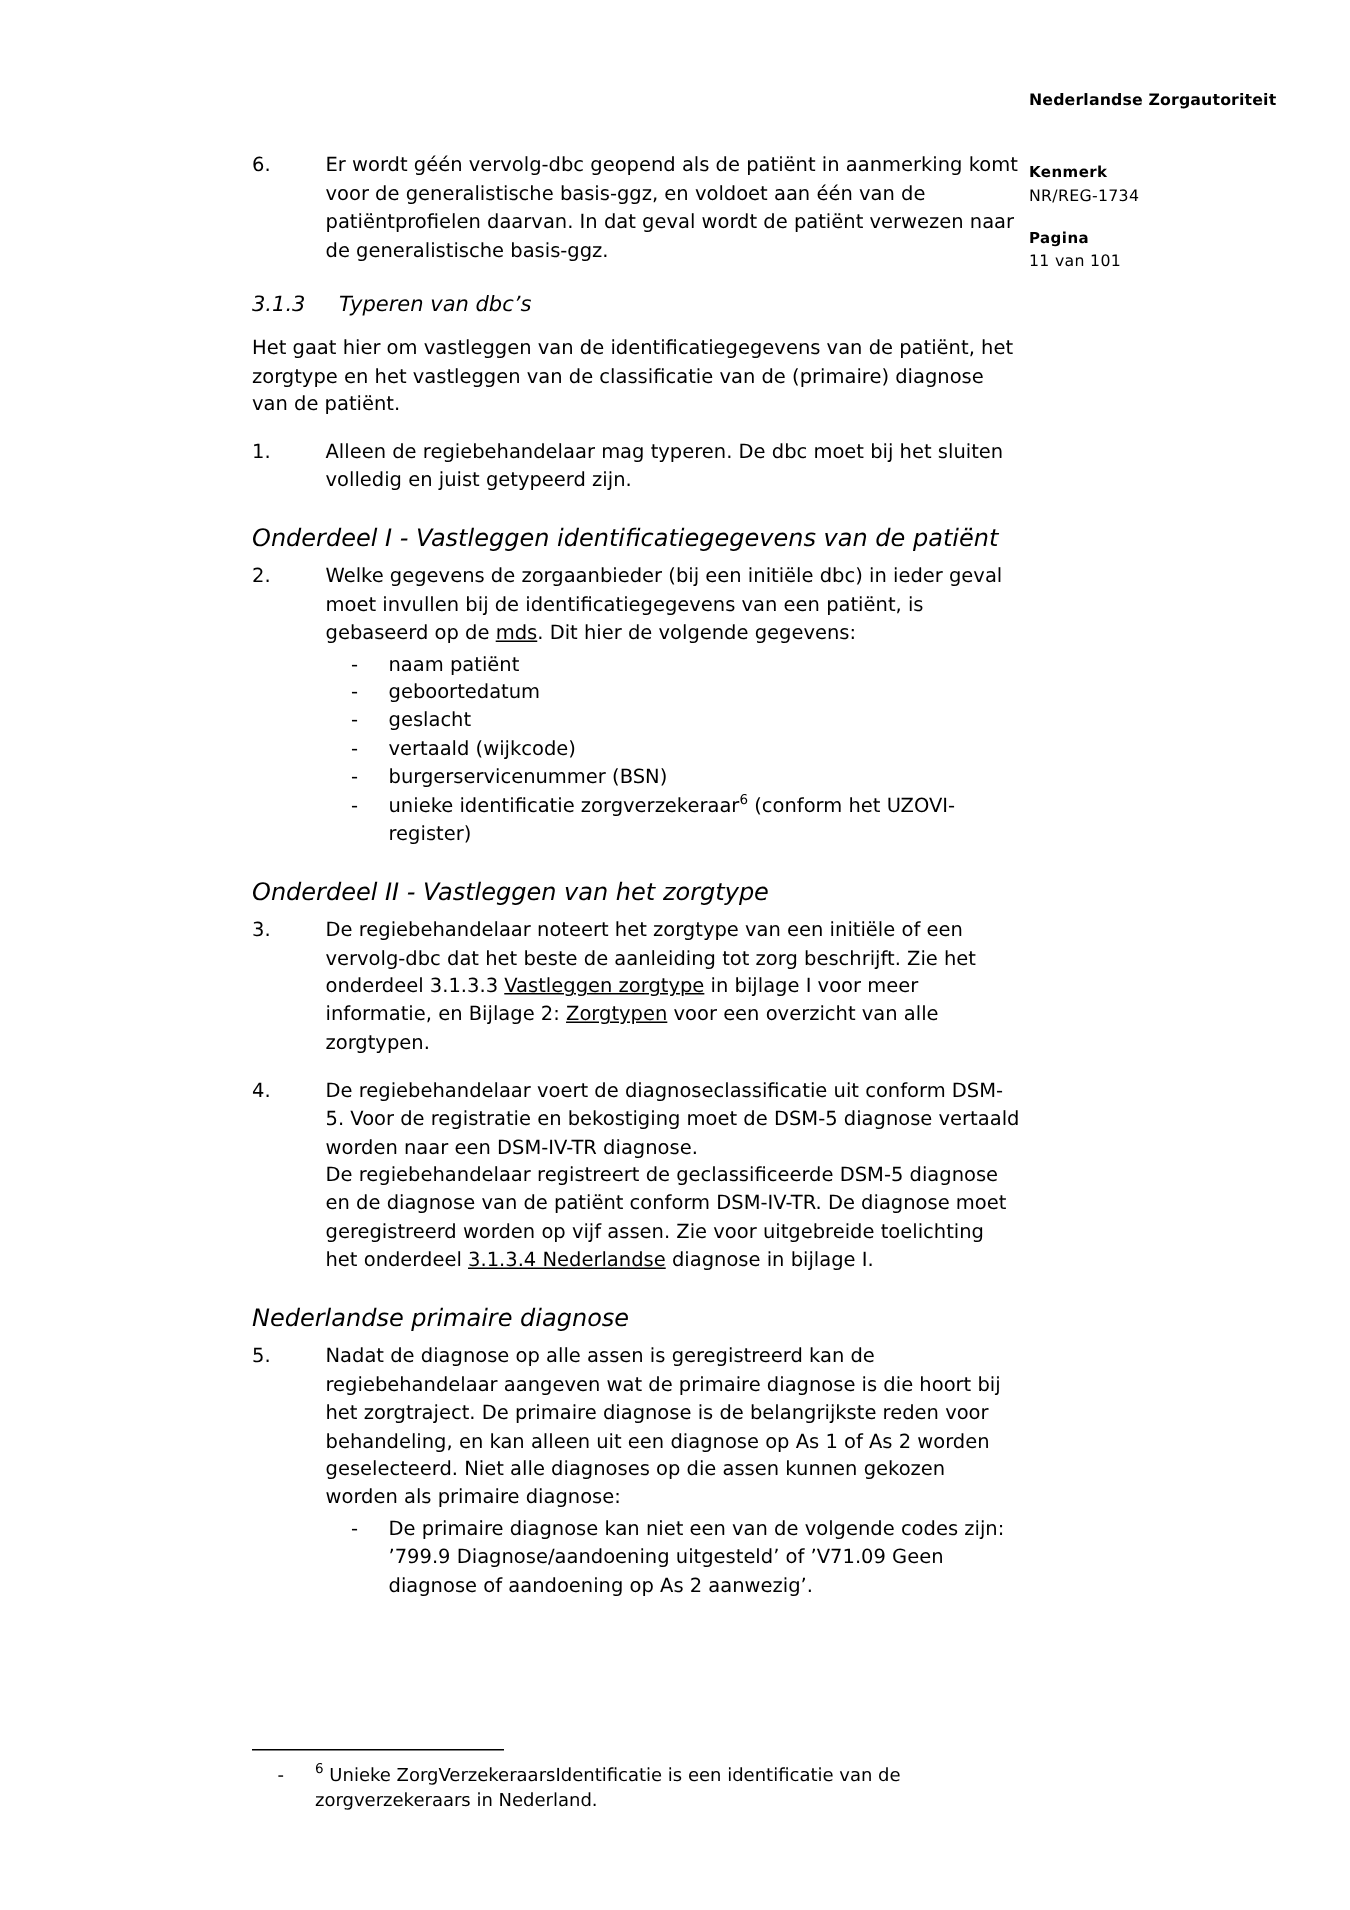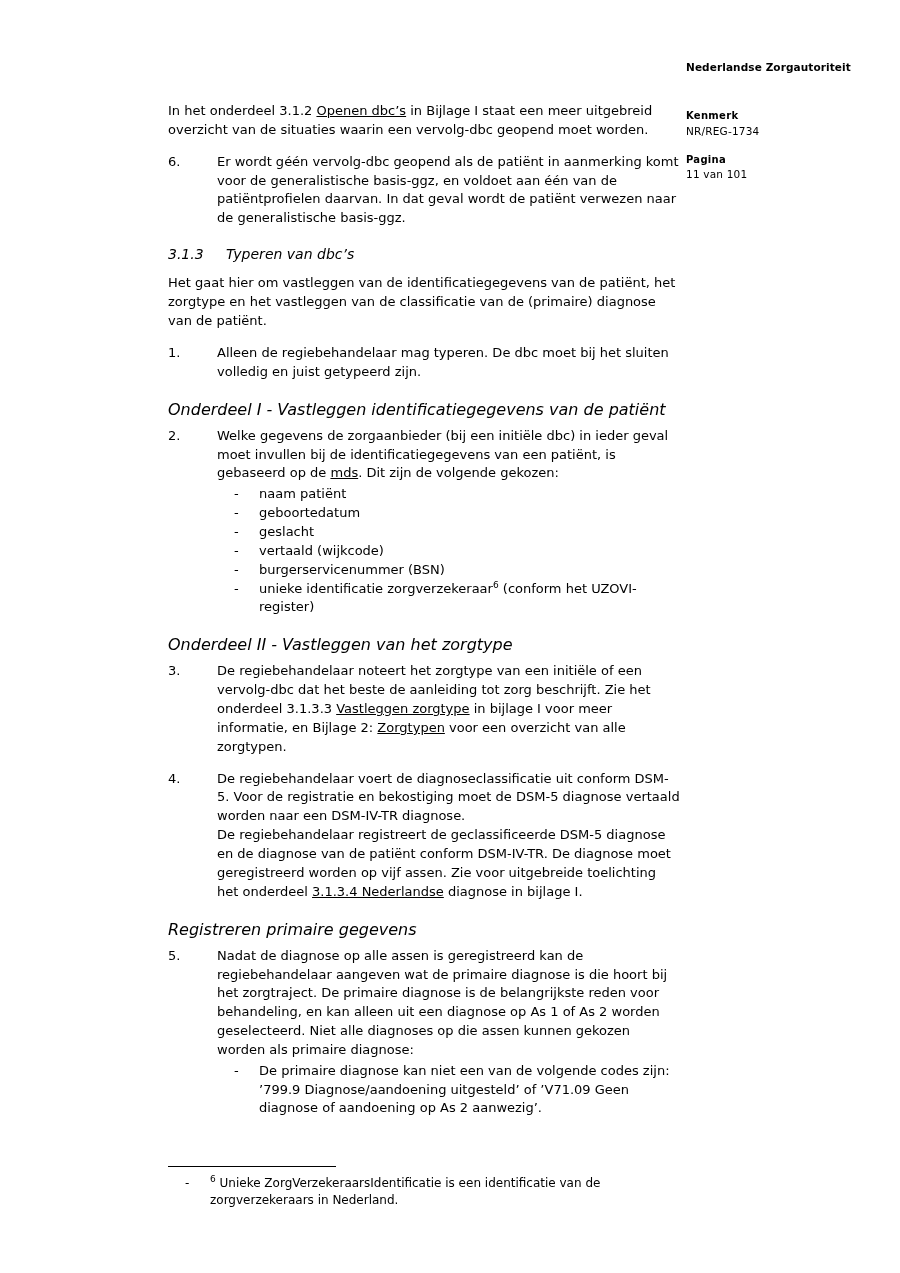--- a/index.html
+++ b/index.html
@@ -159,23 +159,20 @@
     </div>
 
     <div class="meta-block">
       <div class="meta-label">Pagina</div>
       <div class="meta-value">11 van 101</div>
     </div>
   </div>
 
   <div class="content">
 
-    <p class="para">
-      <span>In het onderdeel 3.1.2 </span><u class="link">Openen dbc’s</u><span> in Bijlage I staat een meer uitgebreid overzicht van de situaties waarin een vervolg-dbc geopend moet worden.</span>
-    </p>
 
     <div class="numrow">
       <div class="num">6.</div>
       <div class="body">Er wordt géén vervolg-dbc geopend als de patiënt in aanmerking komt voor de generalistische basis-ggz, en voldoet aan één van de patiëntprofielen daarvan. In dat geval wordt de patiënt verwezen naar de generalistische basis-ggz.</div>
     </div>
 
     <div class="heading">
       <span class="h-num">3.1.3</span><span>Typeren van dbc’s</span>
     </div>
 
@@ -184,21 +181,21 @@
     <div class="numrow">
       <div class="num">1.</div>
       <div class="body">Alleen de regiebehandelaar mag typeren. De dbc moet bij het sluiten volledig en juist getypeerd zijn.</div>
     </div>
 
     <div class="sub-heading">Onderdeel I - Vastleggen identificatiegegevens van de patiënt</div>
 
     <div class="numrow">
       <div class="num">2.</div>
       <div class="body">
-        <span>Welke gegevens de zorgaanbieder (bij een initiële dbc) in ieder geval moet invullen bij de identificatiegegevens van een patiënt, is gebaseerd op de </span><u class="link">mds</u><span>. Dit zijn de volgende gekozen:</span>
+        <span>Welke gegevens de zorgaanbieder (bij een initiële dbc) in ieder geval moet invullen bij de identificatiegegevens van een patiënt, is gebaseerd op de </span><u class="link">mds</u><span>. Dit hier de volgende gegevens:</span>
         <div class="dashlist">
           <div class="dashrow">
             <div class="dash">-</div>
             <div class="dbody">naam patiënt</div>
           </div>
           <div class="dashrow">
             <div class="dash">-</div>
             <div class="dbody">geboortedatum</div>
           </div>
           <div class="dashrow">
@@ -232,21 +229,21 @@
 
 
     <div class="numrow">
       <div class="num">4.</div>
       <div class="body">
         <div>De regiebehandelaar voert de diagnoseclassificatie uit conform DSM-5. Voor de registratie en bekostiging moet de DSM-5 diagnose vertaald worden naar een DSM-IV-TR diagnose.</div>
         <div><span>De regiebehandelaar registreert de geclassificeerde DSM-5 diagnose en de diagnose van de patiënt conform DSM-IV-TR. De diagnose moet geregistreerd worden op vijf assen. Zie voor uitgebreide toelichting het onderdeel </span><u class="link">3.1.3.4 Nederlandse</u><span> diagnose in bijlage I.</span></div>
       </div>
     </div>
 
-    <div class="sub-heading">Registreren primaire gegevens</div>
+    <div class="sub-heading">Nederlandse primaire diagnose</div>
 
     <div class="numrow">
       <div class="num">5.</div>
       <div class="body">
         <span>Nadat de diagnose op alle assen is geregistreerd kan de regiebehandelaar aangeven wat de primaire diagnose is die hoort bij het zorgtraject. De primaire diagnose is de belangrijkste reden voor behandeling, en kan alleen uit een diagnose op As 1 of As 2 worden geselecteerd. Niet alle diagnoses op die assen kunnen gekozen worden als primaire diagnose:</span>
         <div class="dashlist">
           <div class="dashrow">
             <div class="dash">-</div>
             <div class="dbody">De primaire diagnose kan niet een van de volgende codes zijn: ’799.9 Diagnose/aandoening uitgesteld’ of ’V71.09 Geen diagnose of aandoening op As 2 aanwezig’.</div>
           </div>

